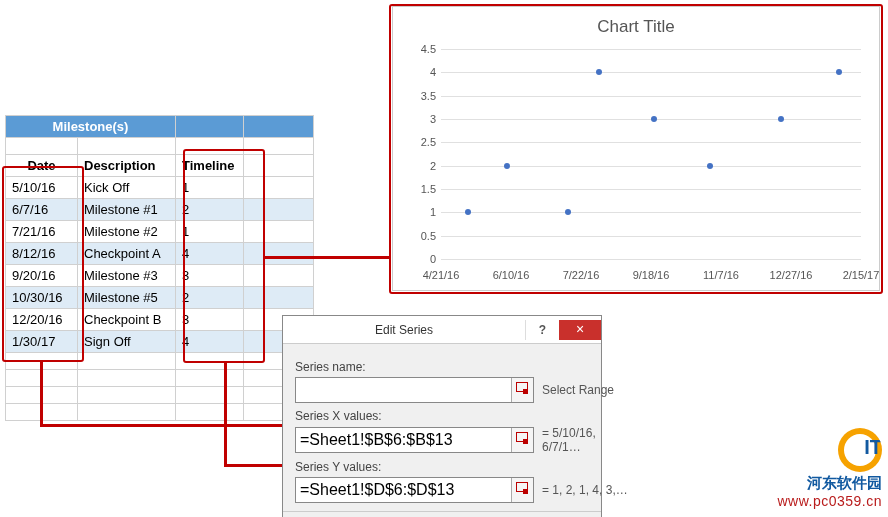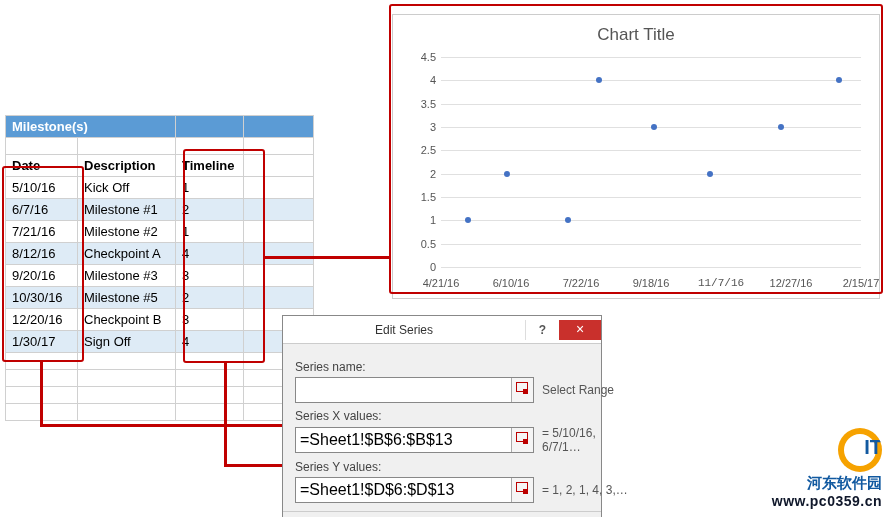--- a/index.html
+++ b/index.html
@@ -1,42 +1,42 @@
 <!DOCTYPE html>
 <html><head>
 <meta charset="utf-8">
 <style>
   * { box-sizing: border-box; font-family: "Segoe UI", Arial, sans-serif; }
   body { margin: 0; width: 888px; height: 517px; position: relative; background: #fff; }
 
   
   .grid { position: absolute; left: 5px; top: 115px; border-collapse: collapse; font-size: 13px; }
   .grid td { border: 1px solid #d0d0d0; padding: 3px 6px; height: 17px; }
-  .grid .c0 { width: 72px; }
+  .grid .c0 { width: 72px; text-align: center; }
   .grid .c1 { width: 98px; }
   .grid .c2 { width: 68px; }
   .grid .c3 { width: 70px; }
   .grid .head td { background: #5b9bd5; color: #fff; font-weight: bold; }
   .grid .sub td { font-weight: bold; background: #fff; }
   .grid .zebra td { background: #deebf6; }
   .grid .blank td { height: 17px; }
 
   
   .box { position: absolute; border: 2.5px solid #c00000; border-radius: 3px; }
   .box-dates { left: 2px; top: 166px; width: 82px; height: 196px; }
   .box-timeline { left: 183px; top: 149px; width: 82px; height: 214px; }
   .box-chart { left: 389px; top: 4px; width: 494px; height: 290px; }
   .box-xrow { left: 294px; top: 411px; width: 206px; height: 23px; }
   .box-yrow { left: 294px; top: 452px; width: 206px; height: 23px; }
 
   
   .ln { position: absolute; background: #c00000; }
 
   
-  .chart { position: absolute; left: 392px; top: 14px; width: 488px; height: 285px; border: 1px solid #ccc; background: #fff; }
+  .chart { position: absolute; left: 392px; top: 6px; width: 488px; height: 285px; border: 1px solid #ccc; background: #fff; }
   .chart-title { text-align: center; font-size: 17px; color: #555; padding-top: 10px; }
   .plot { position: absolute; left: 48px; top: 42px; width: 420px; height: 210px; }
   .hgrid { position: absolute; left: 0; right: 0; border-top: 1px solid #e0e0e0; }
   .ytick { position: absolute; left: -30px; width: 25px; text-align: right; font-size: 11px; color: #555; transform: translateY(-50%); }
   .xtick { position: absolute; bottom: -22px; font-size: 11px; color: #555; transform: translateX(-50%); white-space: nowrap; }
   .pt { position: absolute; width: 6px; height: 6px; background: #4472c4; border-radius: 50%; transform: translate(-50%, 50%); }
 
   
   .dlg { position: absolute; left: 282px; top: 315px; width: 320px; border: 1px solid #888; background: #f0f0f0; font-size: 12px; }
   .dlg-titlebar { display: flex; align-items: center; background: #fff; border-bottom: 1px solid #ccc; height: 28px; }
@@ -55,21 +55,21 @@
   .dlg-buttons { text-align: right; padding: 8px 12px; border-top: 1px solid #ccc; }
   .dlg-buttons button { width: 70px; height: 24px; margin-left: 8px; border: 1px solid #888; background: #fdfdfd; cursor: pointer; }
   .dlg-buttons .ok { border: 1px solid #3a7ad6; }
 
   
   .wm { position: absolute; right: 6px; bottom: 8px; text-align: right; }
   .wm-logo { width: 44px; height: 44px; border-radius: 50%; background: #f6a200; margin: 0 0 2px auto; position: relative; overflow: hidden; }
   .wm-logo::before { content: ""; position: absolute; inset: 6px; border-radius: 50%; background: #fff; }
   .wm-logo span { position: absolute; left: 0; right: 0; top: 8px; font-weight: bold; color: #1159a0; font-size: 20px; }
   .wm-text1 { font-size: 15px; font-weight: bold; color: #1159a0; }
-  .wm-text2 { font-size: 14px; font-weight: bold; color: #0f172a; letter-spacing: 0.5px; }
+  .wm-text2 { font-size: 14px; font-weight: normal; color: #b91c1c; letter-spacing: 0.5px; }
 </style>
 </head>
 <body>
 
 <table class="grid">
   <tbody>
       <tr class="head">
         <td class="c0" colspan="2">Milestone(s)</td>
         <td class="c2"></td>
         <td class="c3"></td>
@@ -181,21 +181,21 @@
       <div class="hgrid" style="top: 46.6667px;"></div>
       <div class="ytick" style="top: 46.6667px;">3.5</div>
       <div class="hgrid" style="top: 23.3333px;"></div>
       <div class="ytick" style="top: 23.3333px;">4</div>
       <div class="hgrid" style="top: 0px;"></div>
       <div class="ytick" style="top: 0px;">4.5</div>
       <div class="xtick" style="left: 0px;">4/21/16</div>
       <div class="xtick" style="left: 70px;">6/10/16</div>
       <div class="xtick" style="left: 140px;">7/22/16</div>
       <div class="xtick" style="left: 210px;">9/18/16</div>
-      <div class="xtick" style="left: 280px; font-family: Liberation Mono, monospace;">11/7/16</div>
+      <div class="xtick" style="left: 280px;">11/7/16</div>
       <div class="xtick" style="left: 350px;">12/27/16</div>
       <div class="xtick" style="left: 420px;">2/15/17</div>
       <div class="pt" style="left: 26.6px; bottom: 46.6667px;"></div>
       <div class="pt" style="left: 65.8px; bottom: 93.3333px;"></div>
       <div class="pt" style="left: 127.4px; bottom: 46.6667px;"></div>
       <div class="pt" style="left: 158.2px; bottom: 186.667px;"></div>
       <div class="pt" style="left: 212.8px; bottom: 140px;"></div>
       <div class="pt" style="left: 268.8px; bottom: 93.3333px;"></div>
       <div class="pt" style="left: 340.2px; bottom: 140px;"></div>
       <div class="pt" style="left: 397.6px; bottom: 186.667px;"></div>

